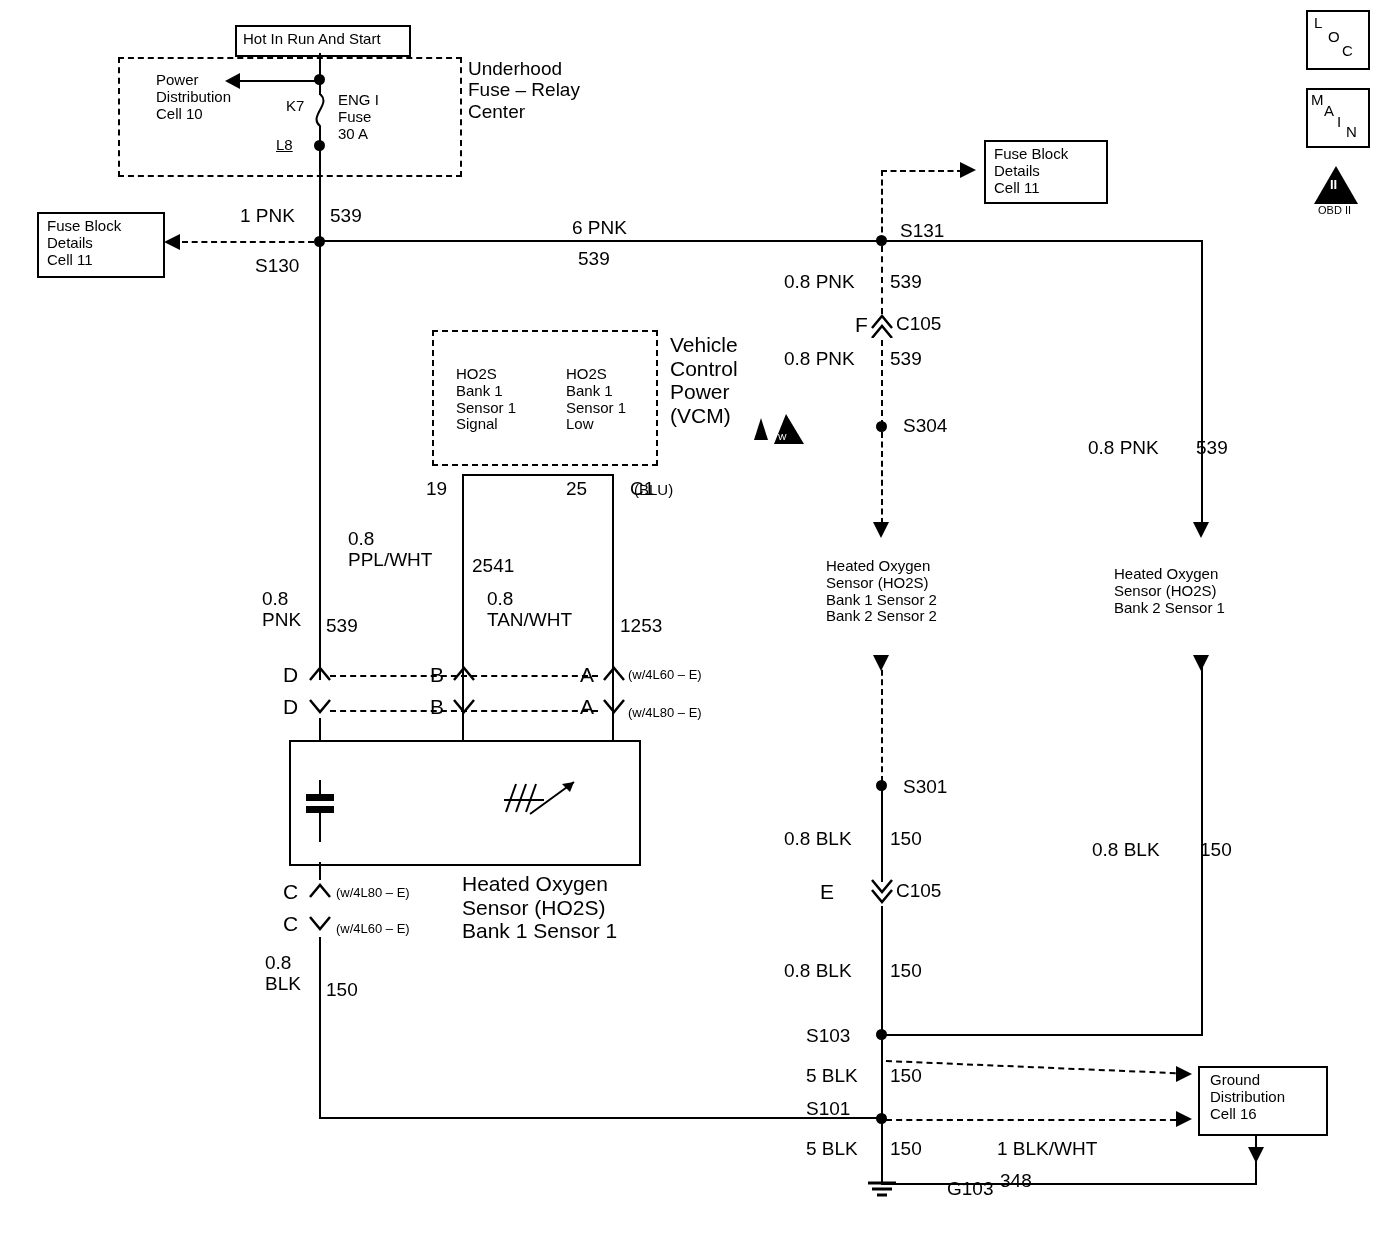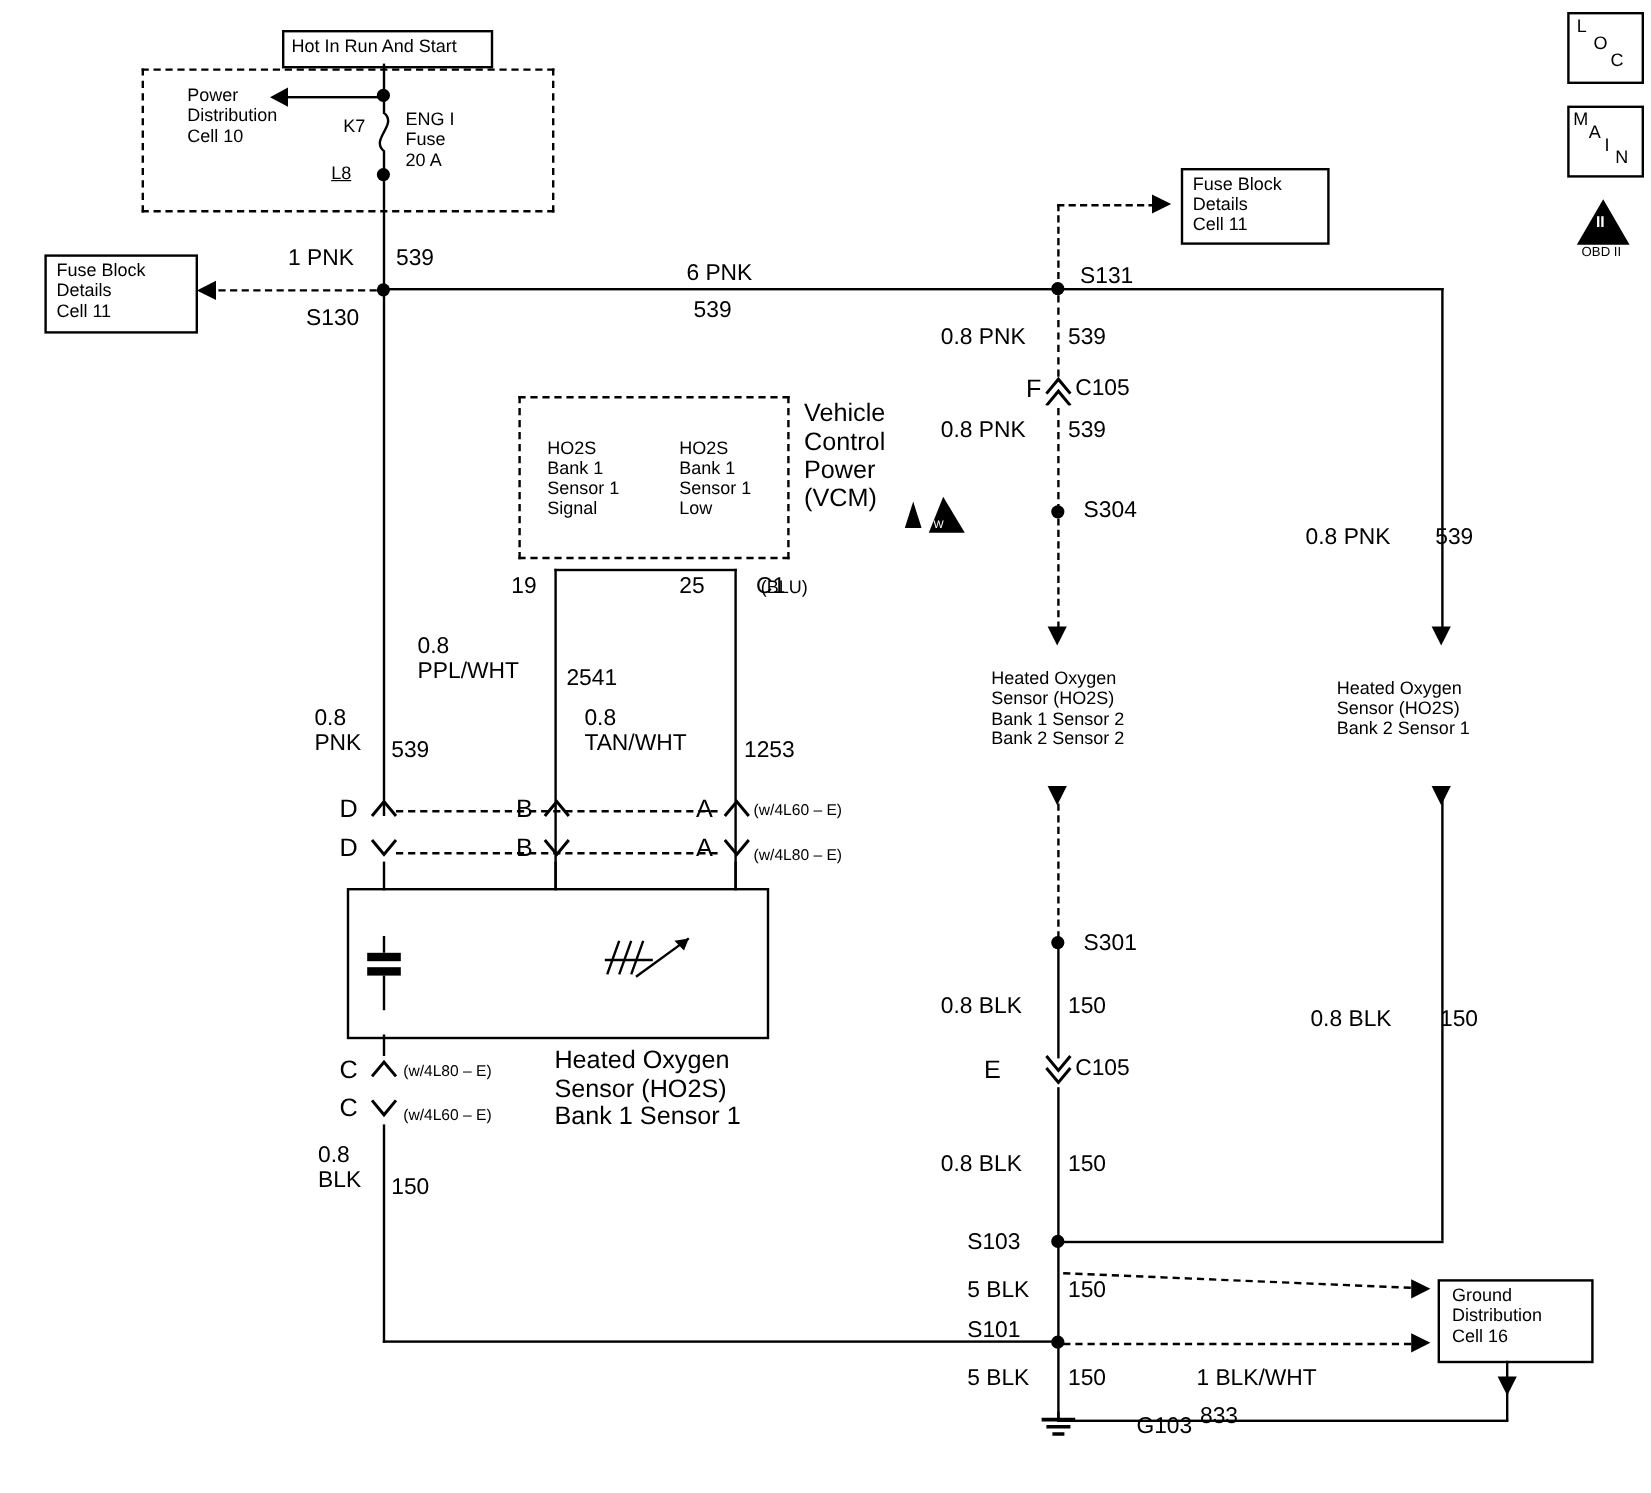--- a/index.html
+++ b/index.html
@@ -40,41 +40,44 @@
   <div style="position:absolute;left:1306px;top:166px;width:60px;height:52px;">
     <div style="position:absolute;left:8px;top:0;width:0;height:0;border-left:22px solid transparent;border-right:22px solid transparent;border-bottom:38px solid #000;"></div>
     <span class="lbl sm" style="left:24px;top:12px;color:#fff;font-weight:bold;">II</span>
     <span class="lbl" style="left:12px;top:38px;font-size:11px;">OBD II</span>
   </div>
 
   <div class="box" style="left:235px;top:25px;width:172px;height:28px;"></div>
   <span class="lbl md" style="left:243px;top:31px;">Hot In Run And Start</span>
 
   <div class="dbox" style="left:118px;top:57px;width:340px;height:116px;"></div>
+  <span class="lbl lg" style="left:468px;top:58px;">Underhood
+Fuse – Relay
+Center</span>
 
   <span class="lbl md" style="left:156px;top:72px;">Power
 Distribution
 Cell 10</span>
 
   <div class="hl" style="left:238px;top:80px;width:82px;"></div>
   <div style="position:absolute;left:225px;top:73px;width:0;height:0;border-top:8px solid transparent;border-bottom:8px solid transparent;border-right:15px solid #000;"></div>
 
   <div class="vl" style="left:319px;top:53px;height:42px;"></div>
   <div class="dot" style="left:314px;top:74px;"></div>
   <svg style="position:absolute;left:308px;top:94px;width:24px;height:50px;">
     <path d="M12 0 C24 10, 0 22, 12 32 L12 50" stroke="#000" stroke-width="2" fill="none"></path>
   </svg>
   <div class="dot" style="left:314px;top:140px;"></div>
   <div class="vl" style="left:319px;top:144px;height:96px;"></div>
 
   <span class="lbl md" style="left:286px;top:98px;">K7</span>
   <span class="lbl md" style="left:276px;top:137px;text-decoration:underline;">L8</span>
   <span class="lbl md" style="left:338px;top:92px;">ENG I
 Fuse
-20 A</span>
+30 A</span>
 
   <span class="lbl lg" style="left:240px;top:205px;">1 PNK</span>
   <span class="lbl lg" style="left:330px;top:205px;">539</span>
 
   <div class="box" style="left:37px;top:212px;width:124px;height:62px;"></div>
   <span class="lbl md" style="left:47px;top:218px;">Fuse Block
 Details
 Cell 11</span>
 
   <div class="dashh" style="left:182px;top:241px;width:132px;"></div>
@@ -301,15 +304,15 @@
     <line x1="6" y1="7" x2="34" y2="7" stroke="#000" stroke-width="3"></line>
     <line x1="10" y1="13" x2="30" y2="13" stroke="#000" stroke-width="3"></line>
     <line x1="15" y1="19" x2="25" y2="19" stroke="#000" stroke-width="3"></line>
   </svg>
   <span class="lbl lg" style="left:903px;top:1178px;margin-left:44px;">G103</span>
 
   <div class="hl" style="left:881px;top:1183px;width:376px;"></div>
   <div class="vl" style="left:1255px;top:1134px;height:50px;"></div>
   <div style="position:absolute;left:1248px;top:1147px;width:0;height:0;border-left:8px solid transparent;border-right:8px solid transparent;border-top:16px solid #000;"></div>
   <span class="lbl lg" style="left:997px;top:1138px;">1 BLK/WHT</span>
-  <span class="lbl lg" style="left:1000px;top:1170px;">833</span>
+  <span class="lbl lg" style="left:1000px;top:1170px;">348</span>
 
 </div>
 
 </body></html>

